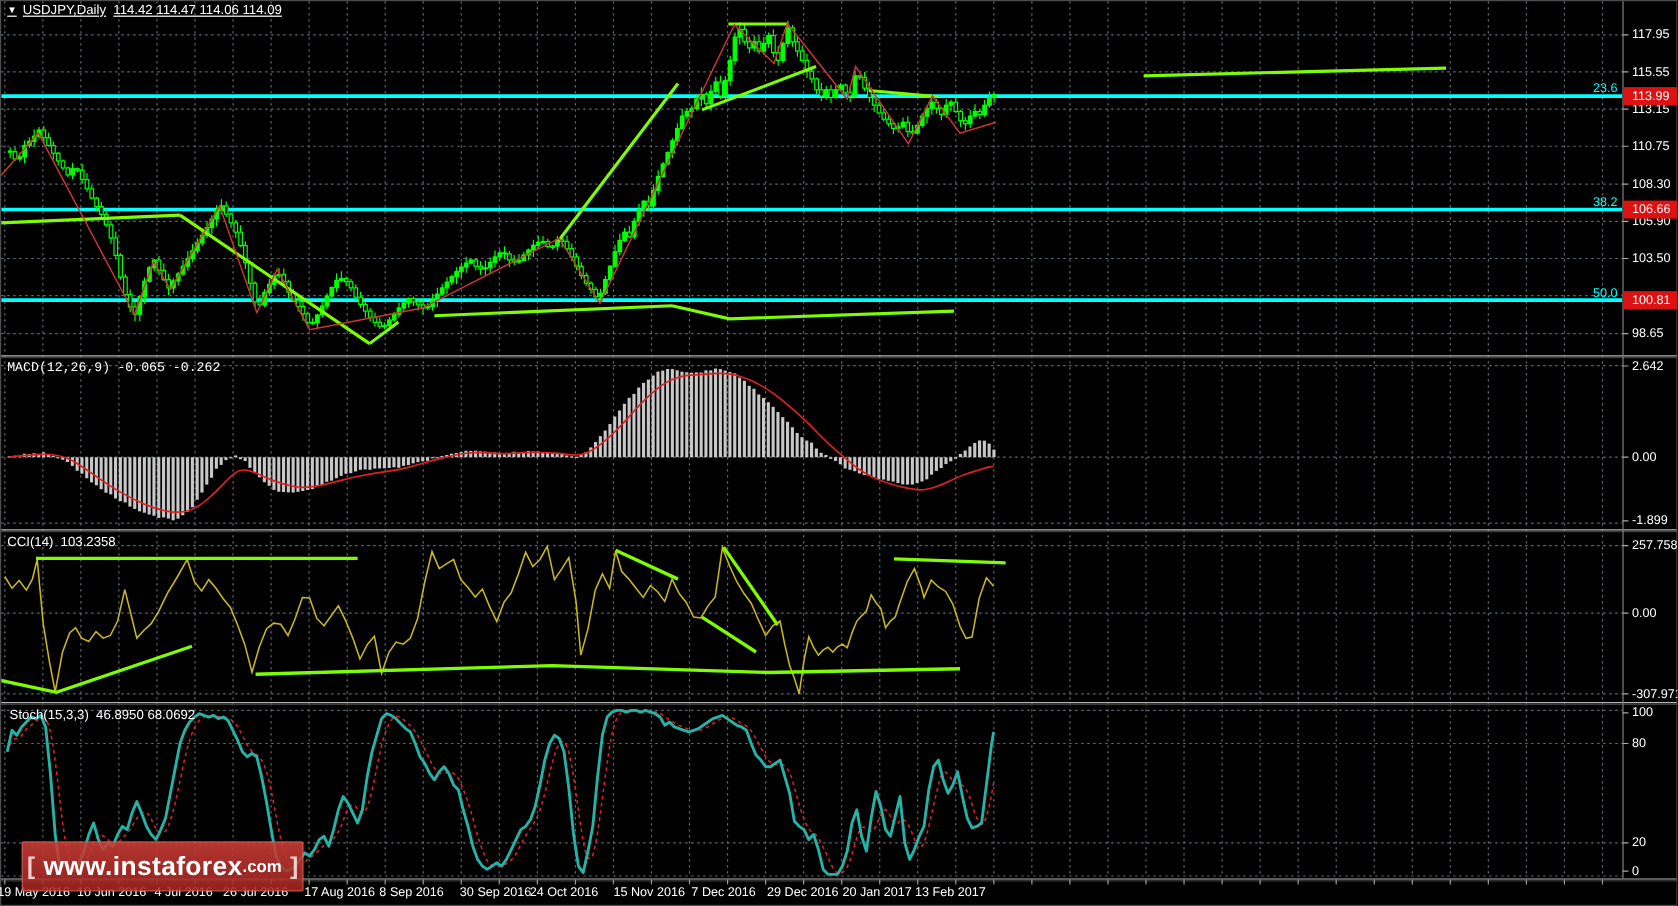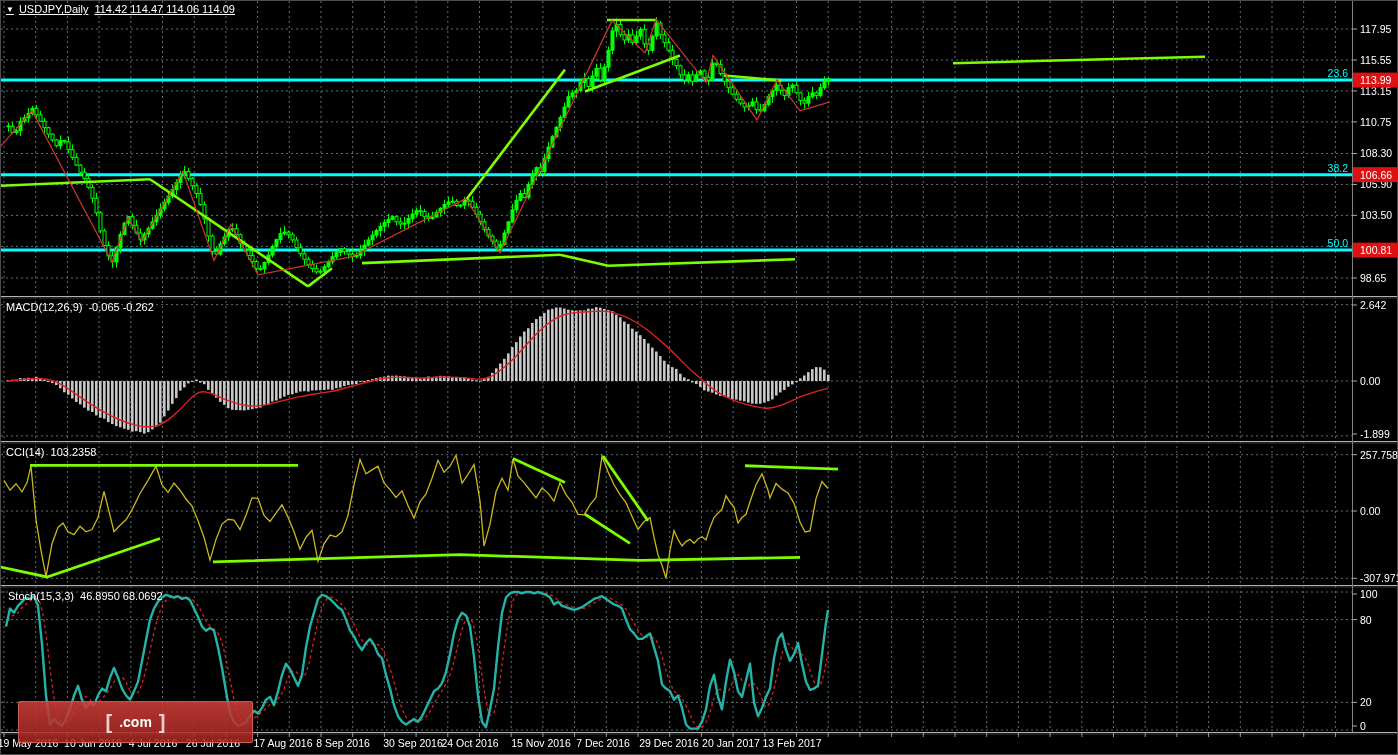--- a/index.html
+++ b/index.html
@@ -3,21 +3,21 @@
 <meta charset="utf-8">
 <style>
   html,body{margin:0;padding:0;background:#000;}
   #stage{position:relative;width:1398px;height:755px;background:#000;overflow:hidden;
          font-family:"Liberation Sans","DejaVu Sans",sans-serif;}
   #chart-svg{position:absolute;left:0;top:0;}
   .ovl{position:absolute;color:#fff;font-size:11px;white-space:nowrap;z-index:5;}
   .ovl .vals{margin-left:6px;}
   #main-title{left:6px;top:3px;text-decoration:underline;}
   #main-title .arrow{font-size:8px;color:#fff;margin-right:5px;vertical-align:1px;cursor:pointer;}
-  #macd-title{left:6px;top:301px;}
+  #macd-title{left:6px;top:301px;font-family:Liberation Mono, monospace;}
   #cci-title{left:6px;top:446px;}
   #stoch-title{left:8px;top:590px;}
   #watermark{position:absolute;left:18px;top:701px;width:233px;height:40px;z-index:8;
      background:linear-gradient(180deg,rgba(205,62,55,0.88),rgba(168,38,34,0.86));
      border:1px solid rgba(235,130,120,0.55);border-radius:2px;
      display:flex;align-items:center;justify-content:center;color:#fff;}
   #watermark .br{color:rgba(255,235,235,0.85);font-size:20px;font-weight:bold;padding:0 7px;}
   #watermark .nm{font-size:22px;font-weight:bold;letter-spacing:0.3px;}
   #watermark .tld{font-size:14px;font-weight:bold;}
 </style>
@@ -883,16 +883,17 @@
   <div class="ovl" id="cci-title">
     <span>CCI(14)</span><span class="vals">103.2358</span>
   </div>
 
   <div class="ovl" id="stoch-title">
     <span>Stoch(15,3,3)</span><span class="vals">46.8950 68.0692</span>
   </div>
 
   <div id="watermark">
     <span class="br">[</span>
+      <span class="nm">www.instaforex</span>
       <span class="tld">.com</span>
       <span class="br">]</span>
   </div>
 </div>
 
 </body></html>

